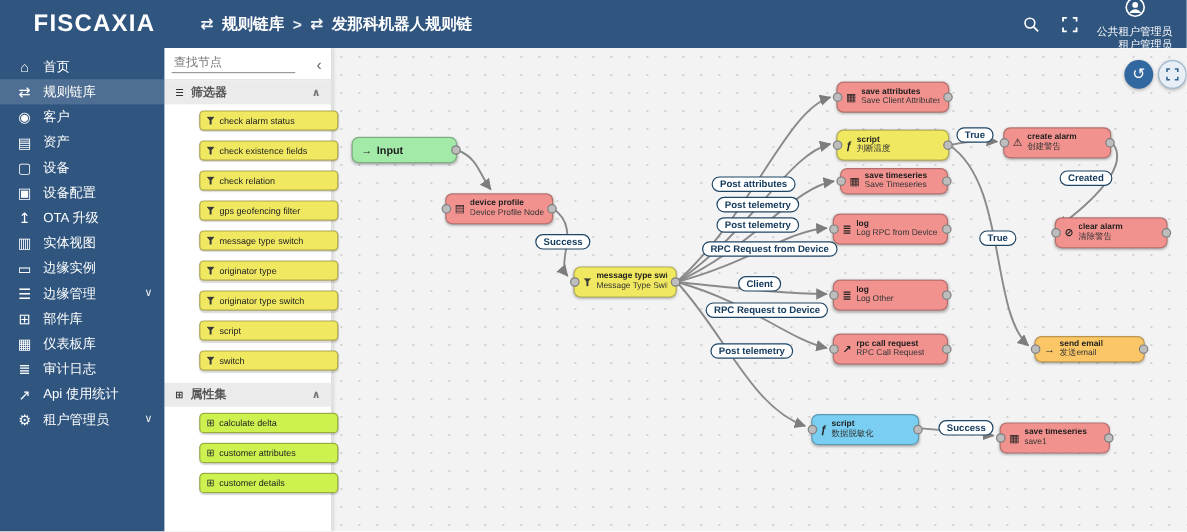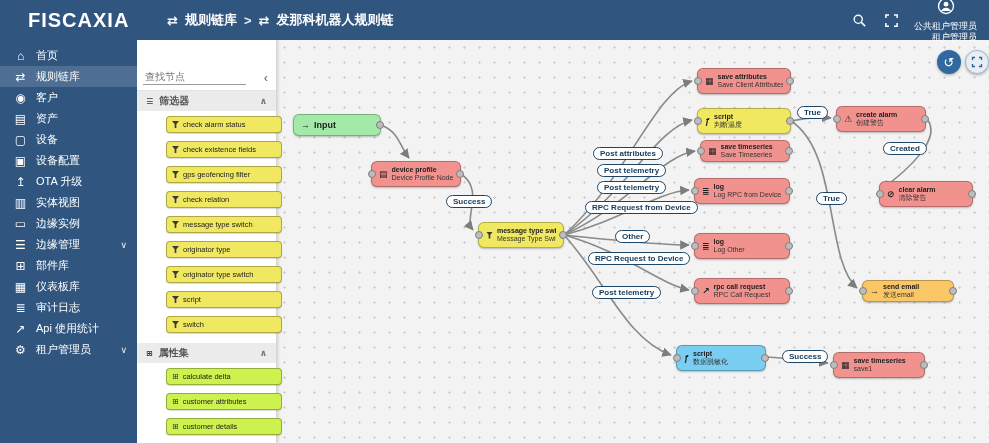--- a/index.html
+++ b/index.html
@@ -29,21 +29,21 @@
     padding-left:14px; font-size:11px; cursor:pointer; white-space:nowrap; }
   .side-item .sicon { width:13px; font-size:12px; text-align:center; flex:0 0 auto; }
   .side-item.active { background:rgba(255,255,255,0.15); }
   .side-chevron { margin-left:auto; margin-right:10px; font-size:9px; opacity:.9; }
 
   
   .palette { position:absolute; top:40px; left:137px; width:140px; bottom:0;
     background:#fff; border-right:1px solid #d5d5d5; z-index:8;
     box-shadow:1px 0 3px rgba(0,0,0,.15); }
   .psearch { height:27px; display:flex; align-items:center; padding:0 6px;
-    border-bottom:1px solid #e2e2e2; gap:16px;margin-top:24px; }
+    border-bottom:1px solid #e2e2e2; gap:16px; }
   .psearch input { flex:1; min-width:0; border:none; border-bottom:1px solid #9a9a9a;
     font-size:10px; padding:2px 2px; outline:none; color:#444; background:transparent;
     font-family:"Liberation Sans","DejaVu Sans",sans-serif; }
   .pcollapse { font-size:13px; color:#666; cursor:pointer; padding:0 2px; }
   .psection { height:20px; background:#ebebeb; display:flex; align-items:center;
     gap:6px; padding:0 9px; font-size:10px; font-weight:bold; color:#555; cursor:pointer; }
   .psection .sec-chevron { margin-left:auto; font-size:9px; color:#777; }
   .pitems { padding:5px 0 2px 0; }
   .pitem { width:116px; margin:0 0 8px 29px; height:17px; border-radius:4px;
     border:1px solid rgba(0,0,0,.28); display:flex; align-items:center; gap:4px;
@@ -215,25 +215,25 @@
       <div class="pitem yellow">
           <span class="funnel"></span>
           <span>check alarm status</span>
         </div>
       <div class="pitem yellow">
           <span class="funnel"></span>
           <span>check existence fields</span>
         </div>
       <div class="pitem yellow">
           <span class="funnel"></span>
+          <span>check relation</span>
+        </div>
+      <div class="pitem yellow">
+          <span class="funnel"></span>
           <span>gps geofencing filter</span>
-        </div>
-      <div class="pitem yellow">
-          <span class="funnel"></span>
-          <span>check relation</span>
         </div>
       <div class="pitem yellow">
           <span class="funnel"></span>
           <span>message type switch</span>
         </div>
       <div class="pitem yellow">
           <span class="funnel"></span>
           <span>originator type</span>
         </div>
       <div class="pitem yellow">
@@ -430,21 +430,21 @@
           <div class="nname">save1</div>
         </div>
       <span class="port pr"></span>
     </div>
 
     <div class="elabel" style="left:169px;top:155px">Success</div>
     <div class="elabel" style="left:316px;top:107px">Post attributes</div>
     <div class="elabel" style="left:320px;top:124px">Post telemetry</div>
     <div class="elabel" style="left:320px;top:141px">Post telemetry</div>
     <div class="elabel" style="left:308px;top:161px">RPC Request from Device</div>
-    <div class="elabel" style="left:338px;top:190px">Other</div>
+    <div class="elabel" style="left:338px;top:190px">Client</div>
     <div class="elabel" style="left:311px;top:212px">RPC Request to Device</div>
     <div class="elabel" style="left:315px;top:246px">Post telemetry</div>
     <div class="elabel" style="left:520px;top:66px">True</div>
     <div class="elabel" style="left:606px;top:102px">Created</div>
     <div class="elabel" style="left:539px;top:152px">True</div>
     <div class="elabel" style="left:505px;top:310px">Success</div>
 
     <div class="cbtn primary" style="left:660px;top:10px">
       <span>↺</span>
     </div>

